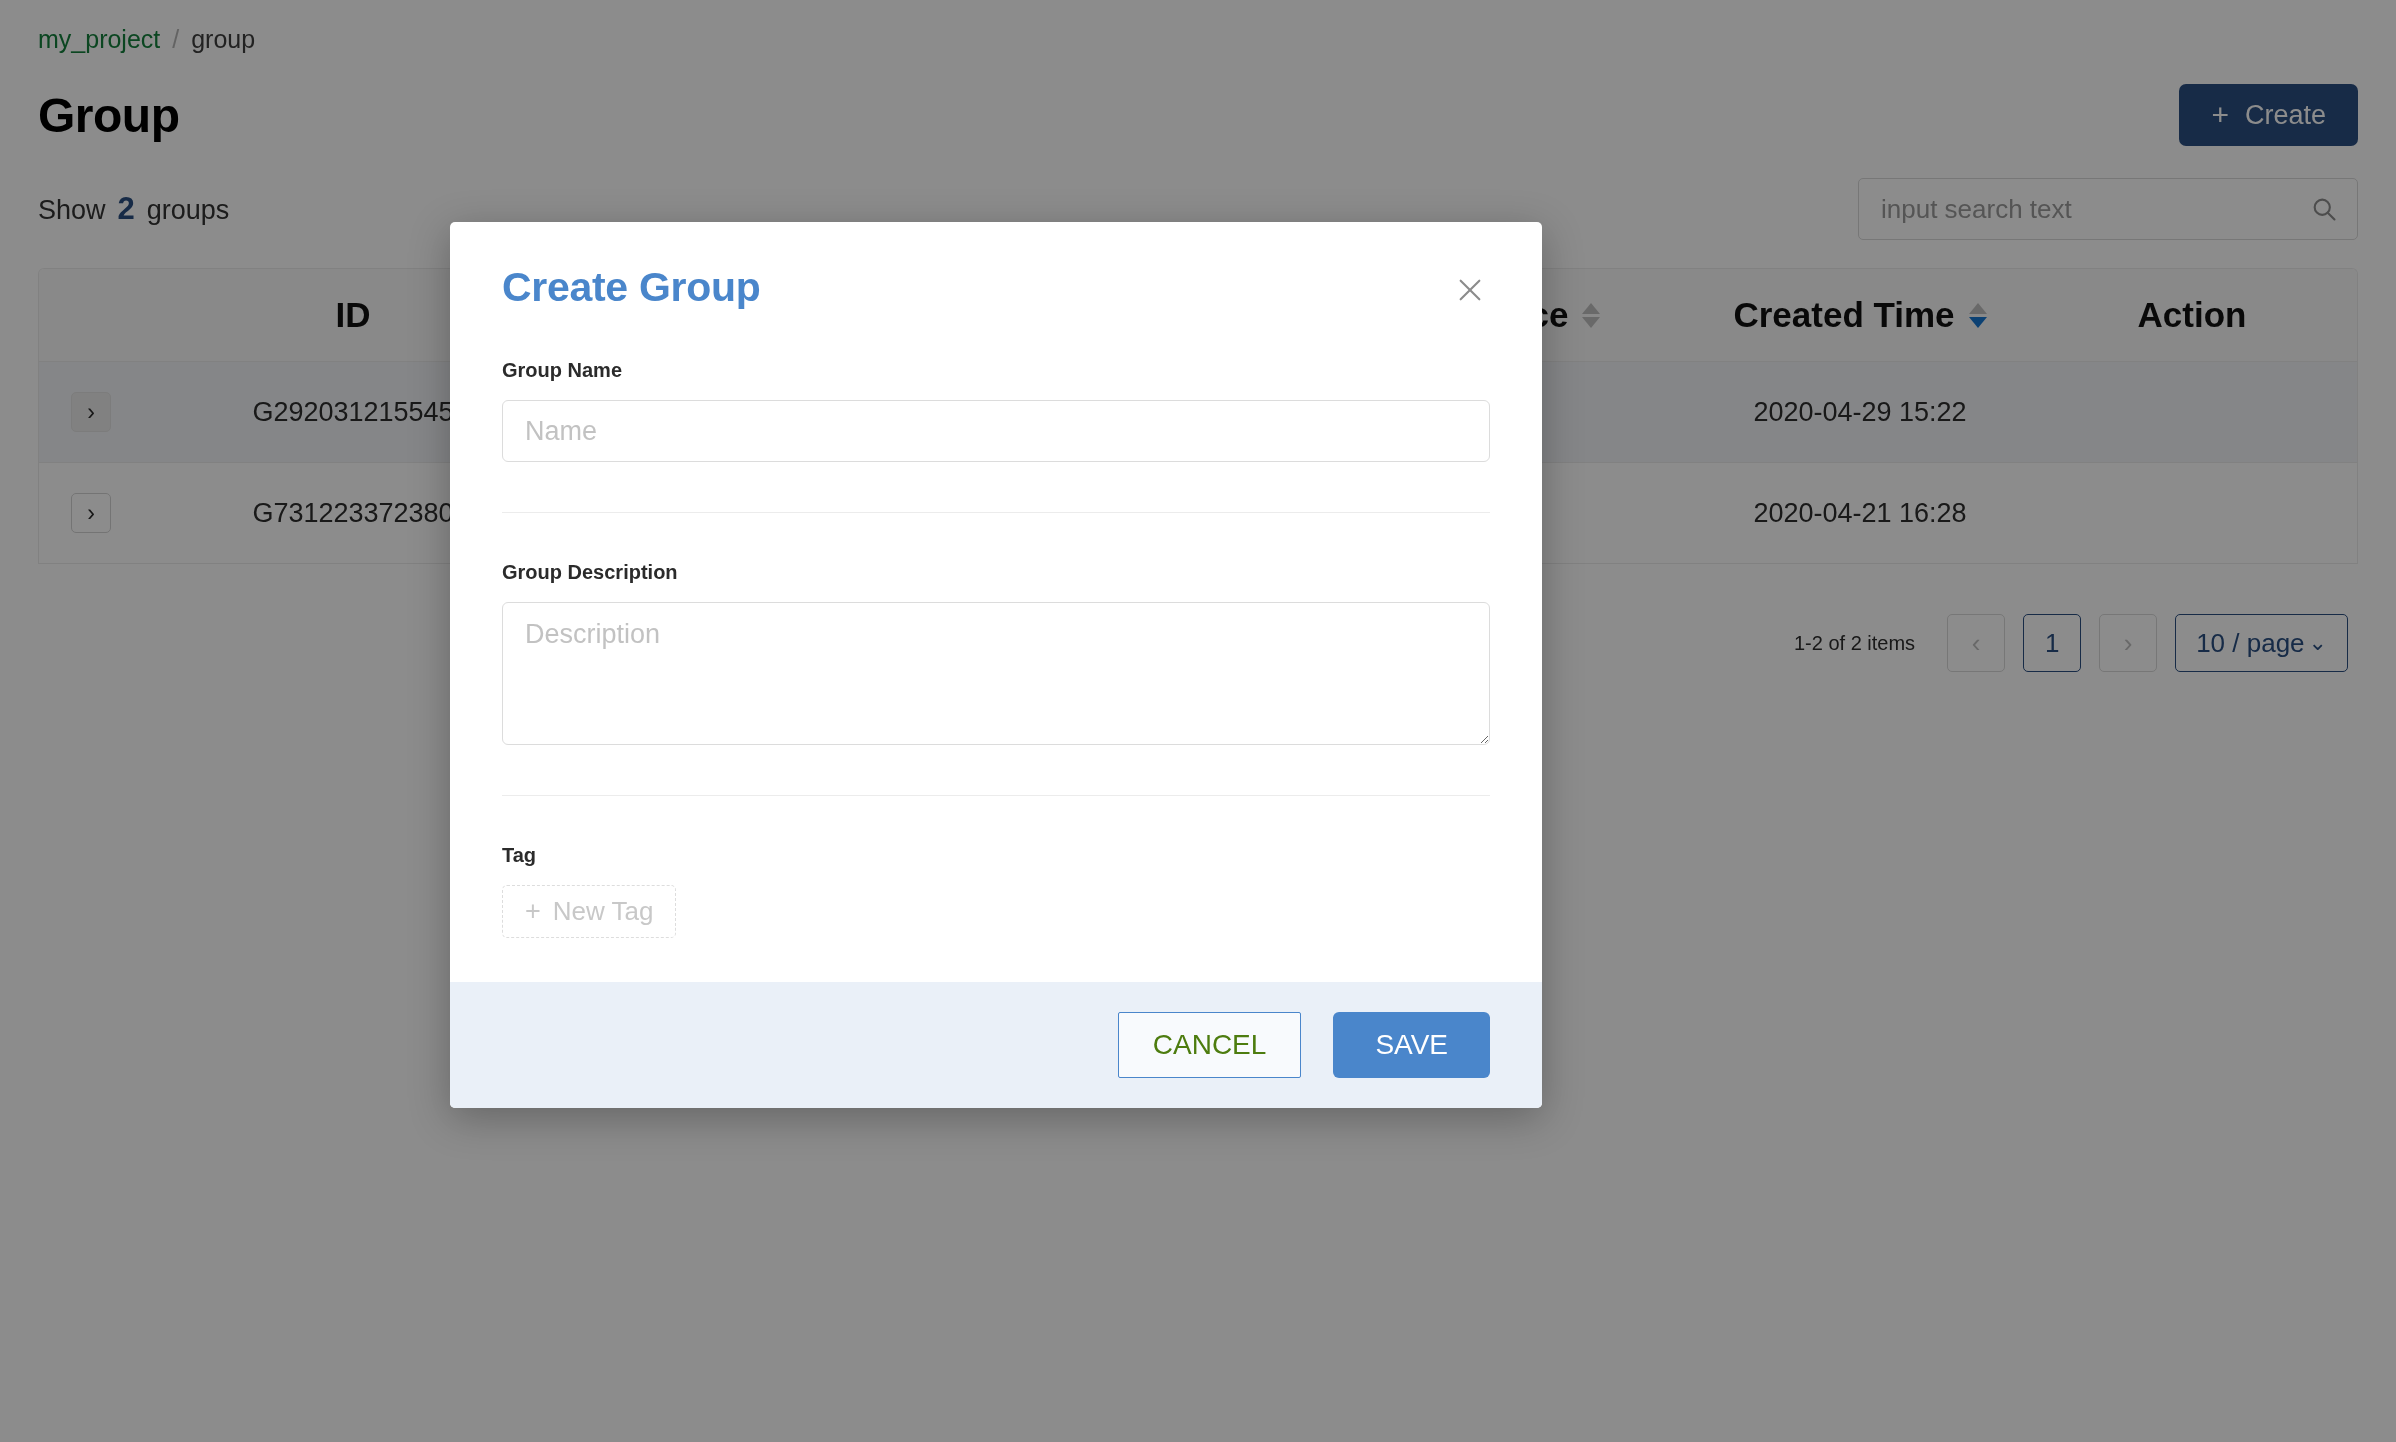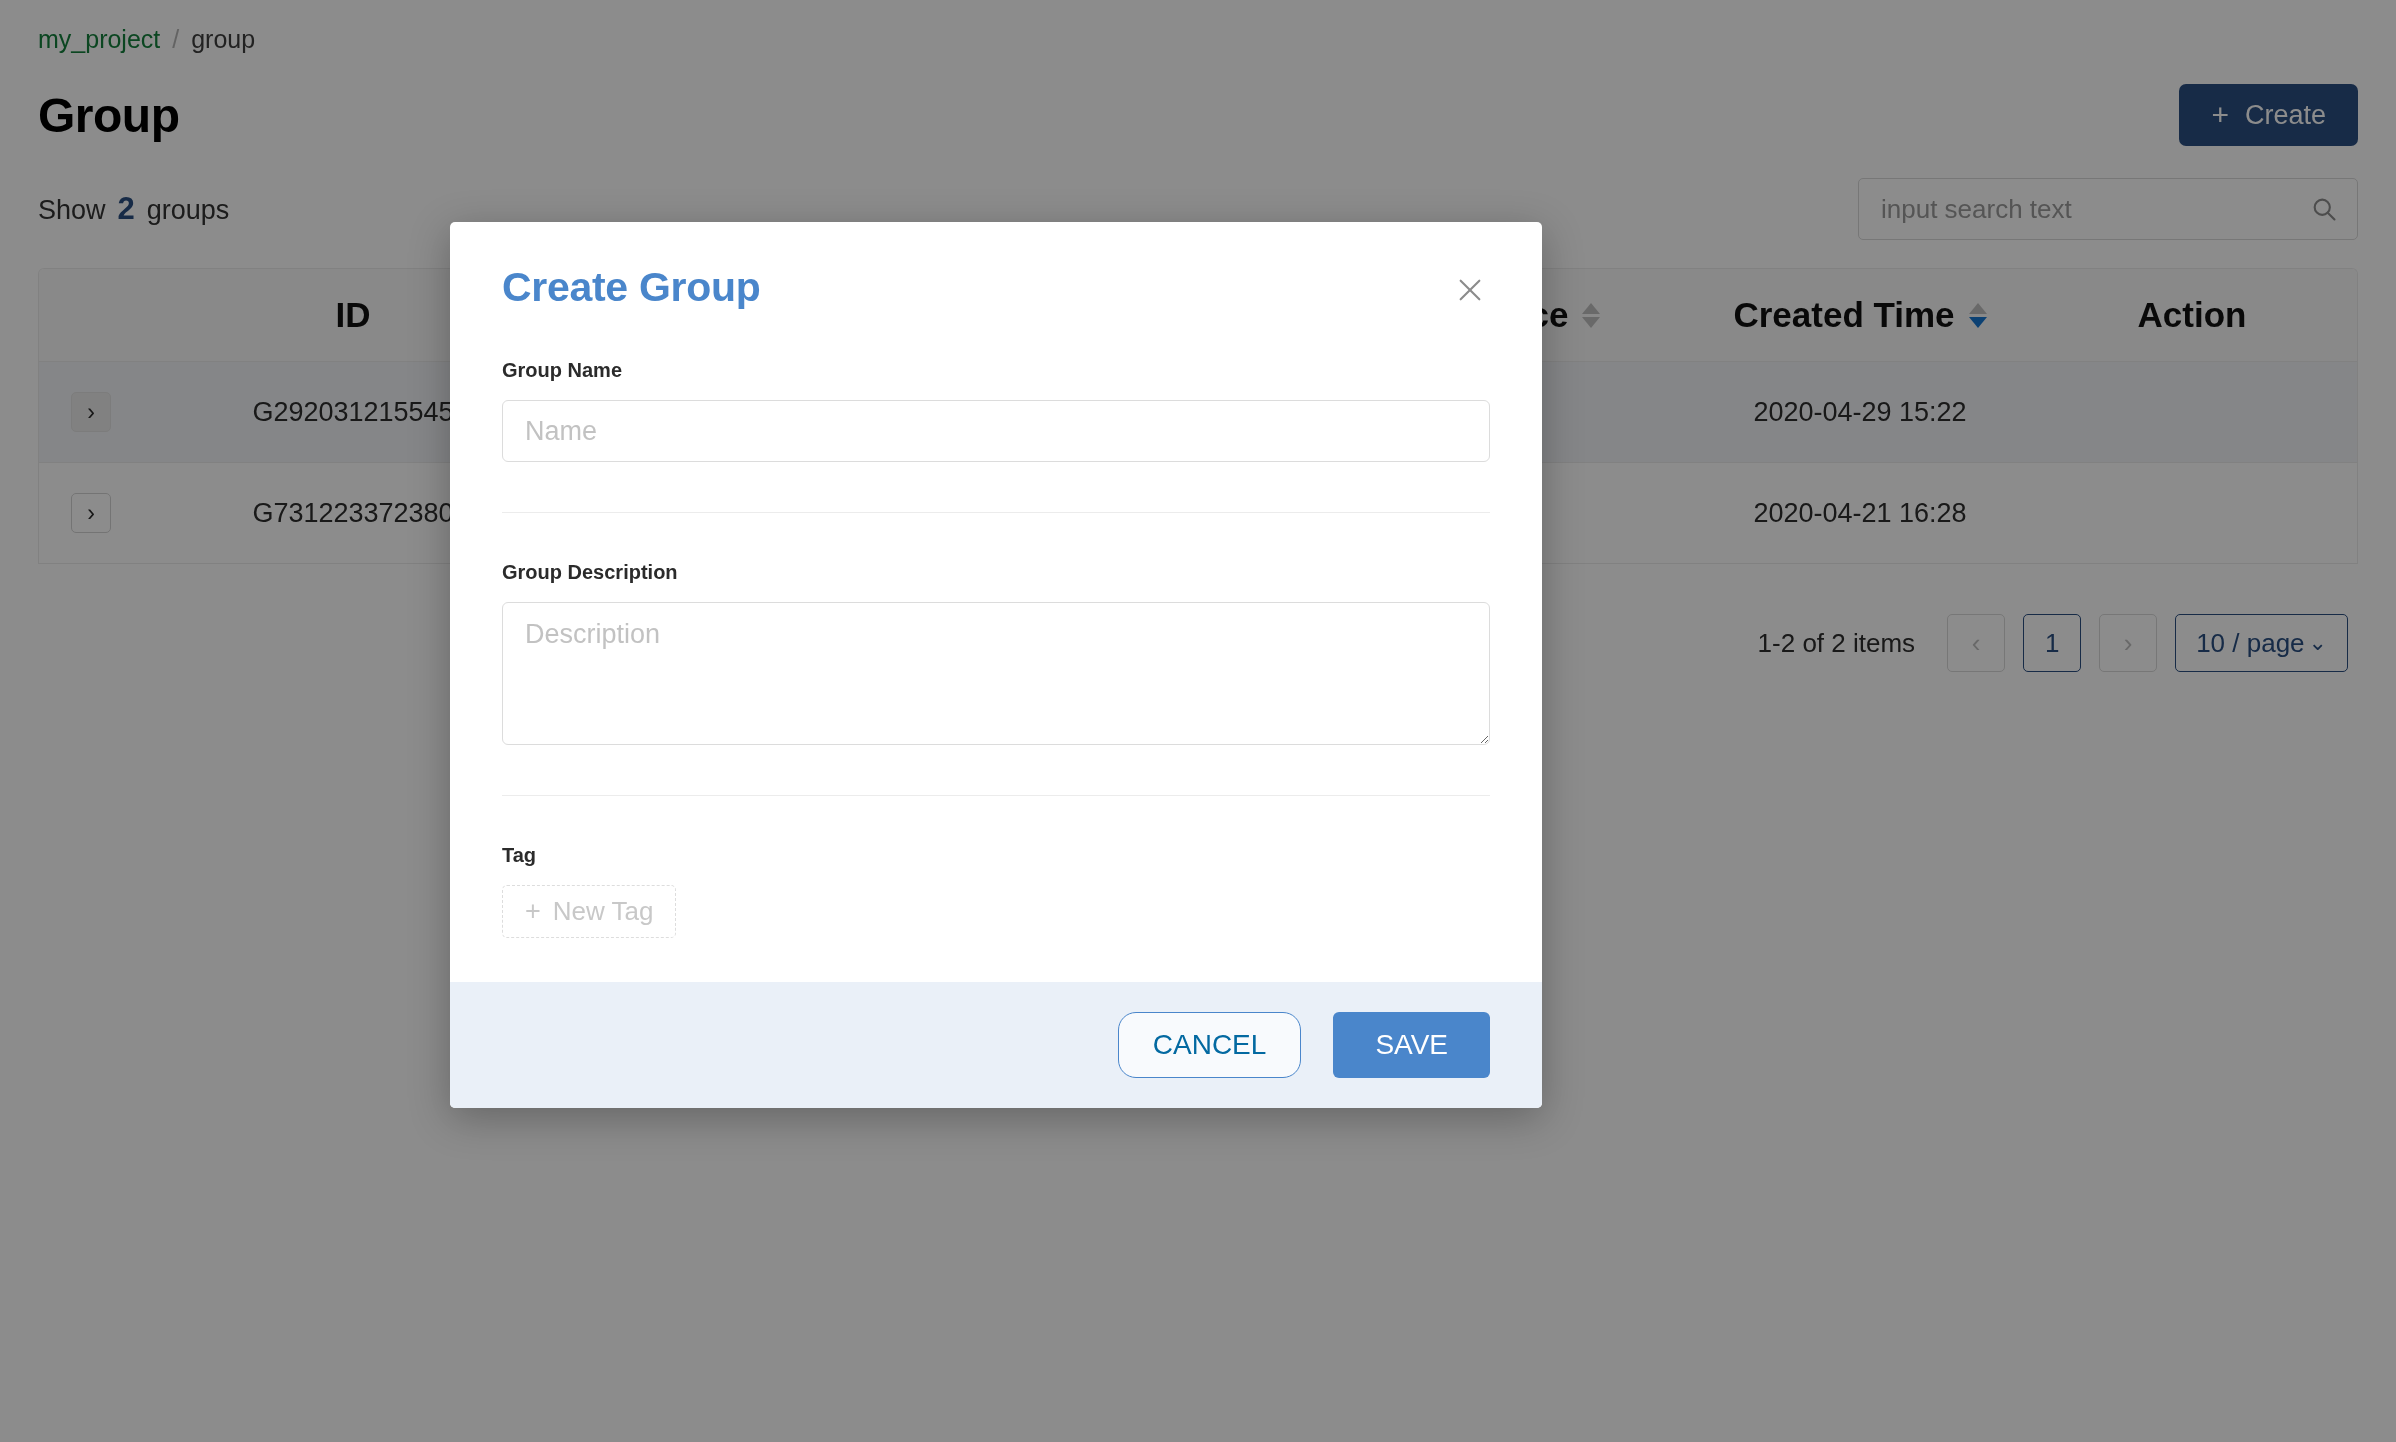--- a/index.html
+++ b/index.html
@@ -191,21 +191,21 @@
 
   
   .pagination {
     display: flex;
     align-items: center;
     justify-content: flex-end;
     gap: 18px;
     margin-top: 50px;
     padding-right: 10px;
   }
-  .pg-total { font-size: 26px; color: #2e2e2e; margin-right: 14px; text-align: center; }
+  .pg-total { font-size: 20px; color: #2e2e2e; margin-right: 14px; text-align: center; }
   .pg-btn {
     width: 58px; height: 58px;
     border: 1px solid #d9d9d9;
     border-radius: 5px;
     background: #ffffff;
     display: flex; align-items: center; justify-content: center;
     font-size: 26px; color: #c0c0c0;
     cursor: pointer;
     font-family: "Liberation Sans", sans-serif;
   }
@@ -330,23 +330,23 @@
     background: #eaf0f8;
     padding: 30px 52px;
     display: flex;
     justify-content: flex-end;
     gap: 32px;
   }
   .btn-cancel {
     height: 66px;
     padding: 0 34px;
     border: 1px solid #4a86cb;
-    border-radius: 18px;
+    border-radius: 2px;
     background: #f8fafd;
-    color: #0369a1;
+    color: #4d7c0f;
     font-size: 28px;
     font-family: "Liberation Sans", sans-serif;
     cursor: pointer;
   }
   .btn-save {
     height: 66px;
     padding: 0 42px;
     border: none;
     border-radius: 6px;
     background: #4a86cb;

